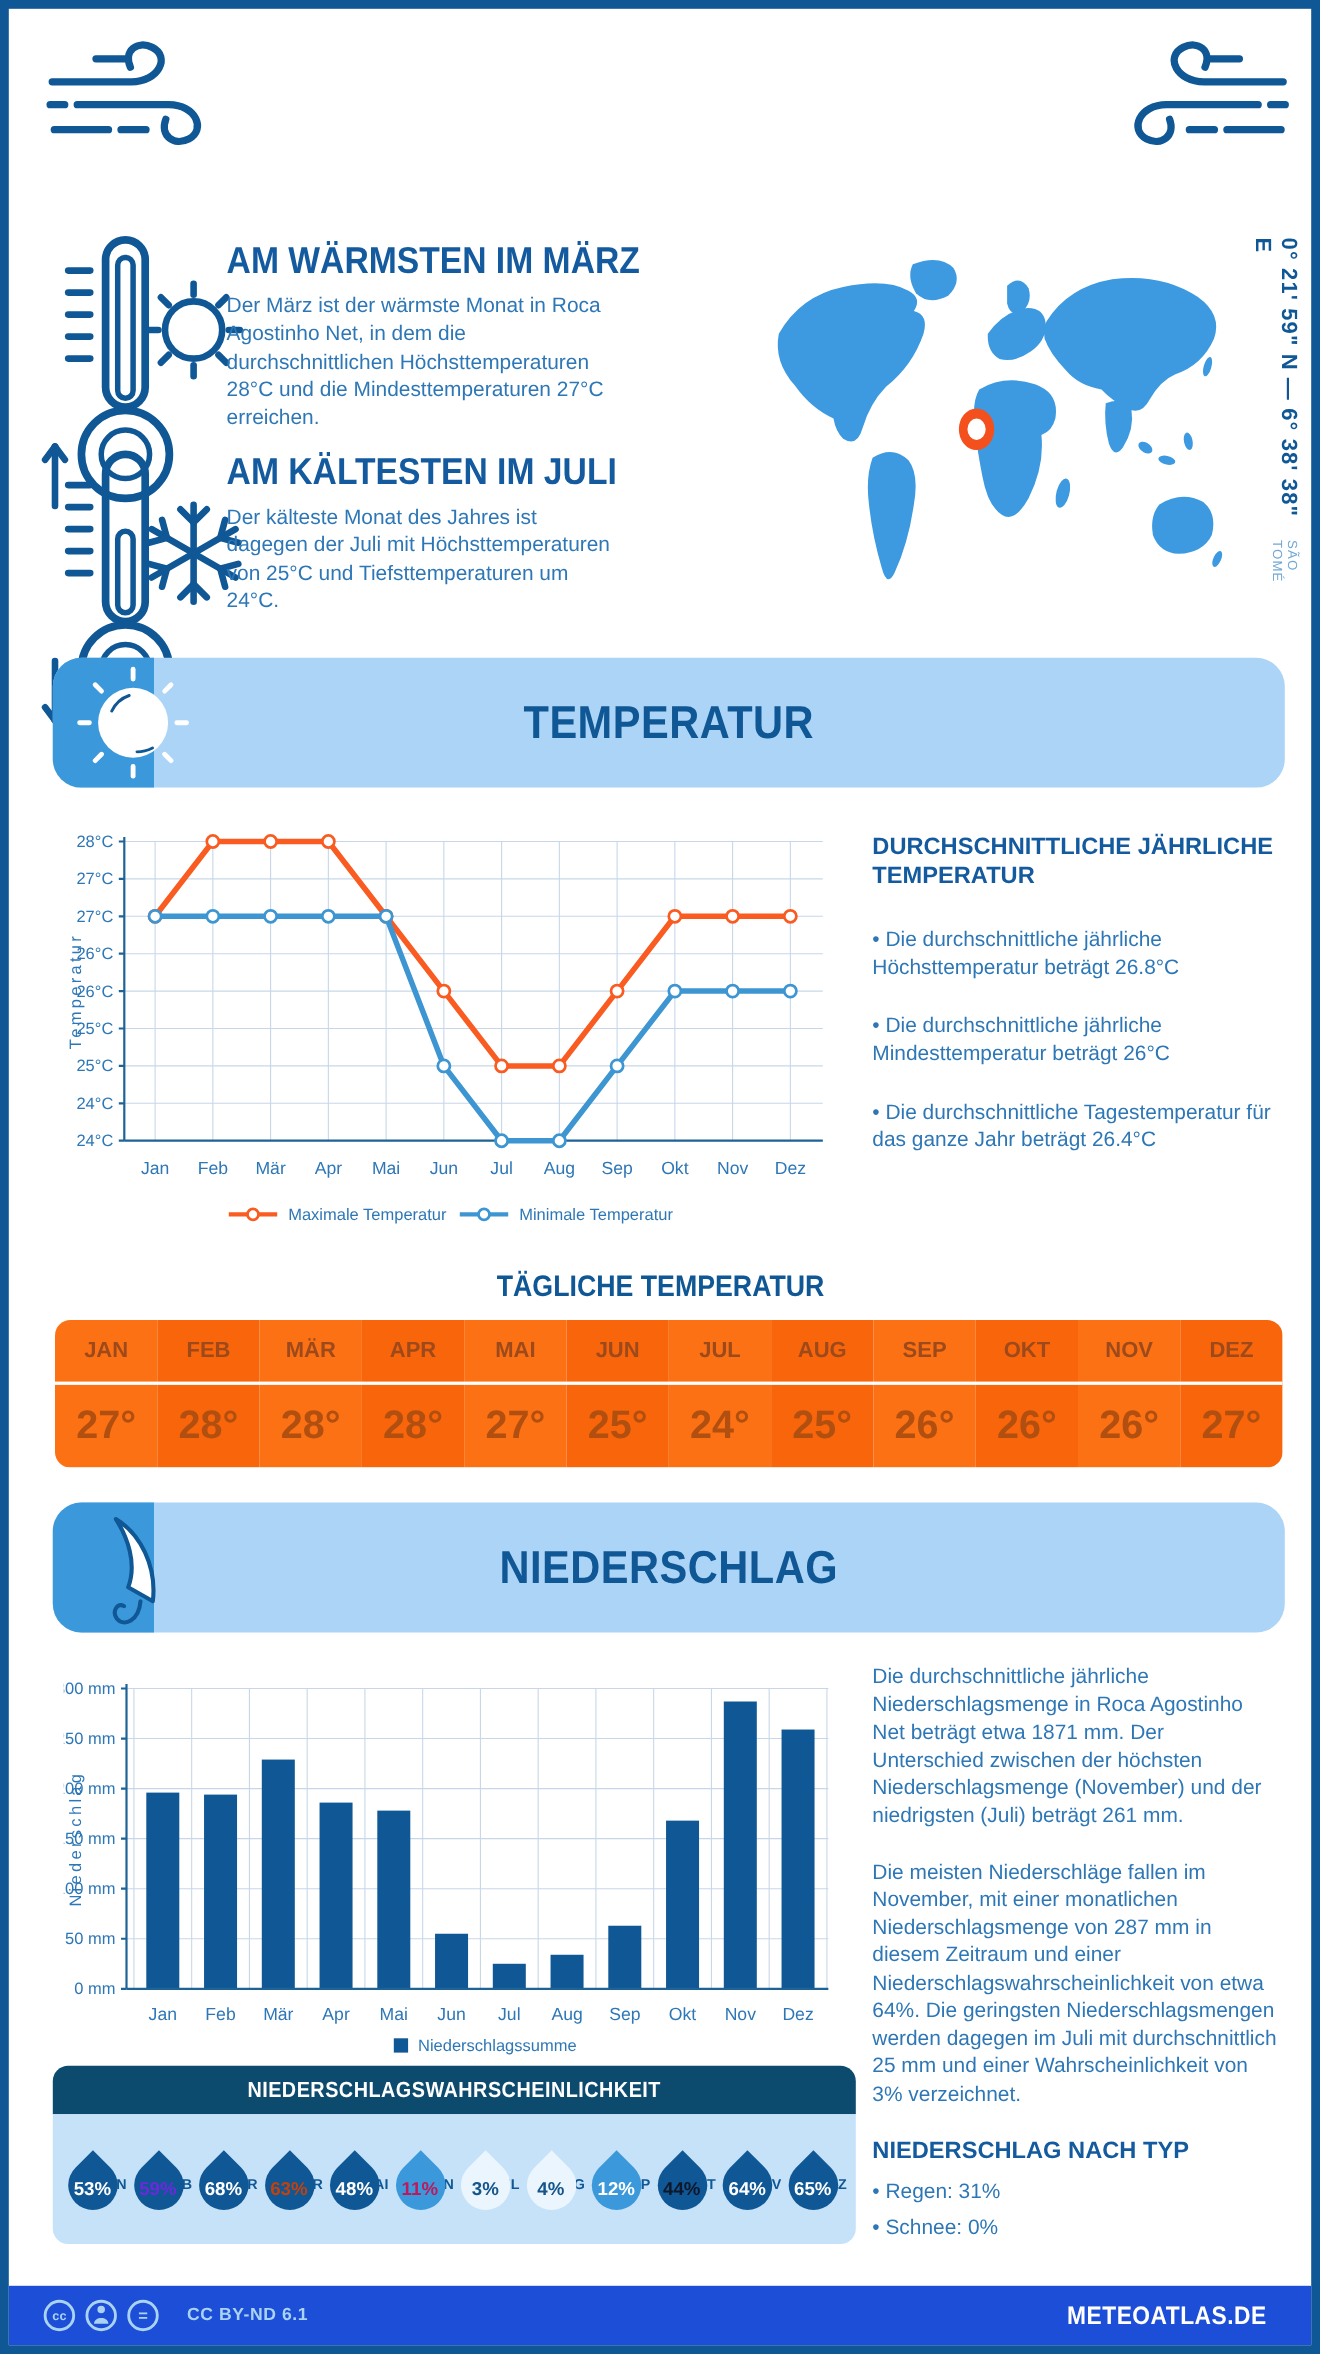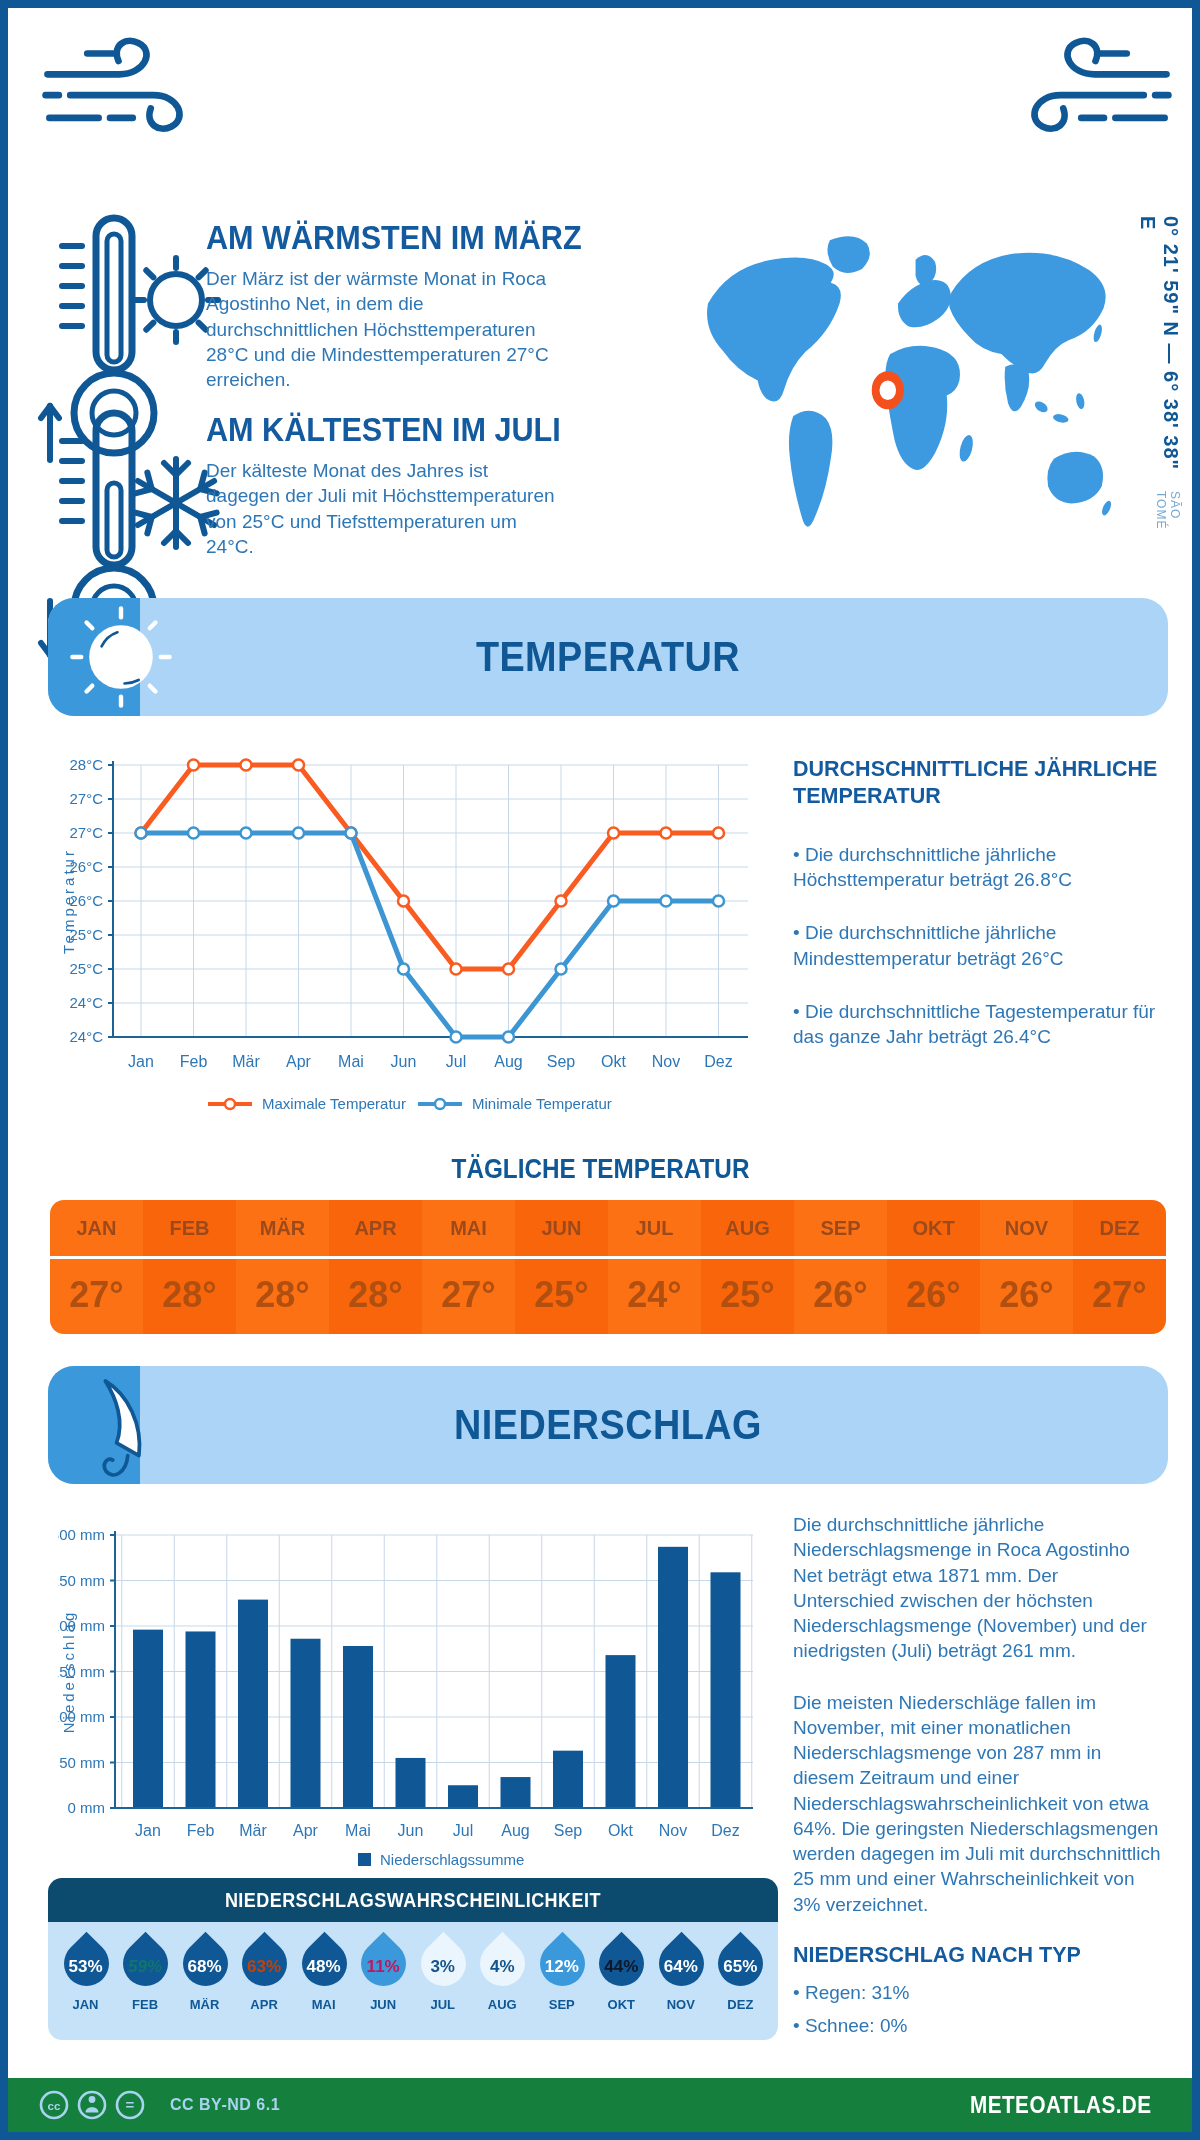--- a/index.html
+++ b/index.html
@@ -45,30 +45,30 @@
   #daily-sep{position:absolute;left:0;right:0;top:56px;height:3px;background:#fff;z-index:3;}
 
   
   #prob-panel{left:40px;top:1870px;width:730px;height:162px;}
   #prob-header{position:absolute;left:0;top:0;right:0;height:44px;background:#0c4a6e;
     border-radius:14px 14px 0 0;display:flex;align-items:center;justify-content:center;
     color:#fff;font-weight:bold;font-size:20px;letter-spacing:.5px;}
   #prob-body{position:absolute;left:0;top:44px;right:0;height:118px;background:#C5E2F8;
     border-radius:0 0 14px 14px;display:flex;justify-content:space-between;
     padding:6px 8px 0 8px;box-sizing:border-box;}
-  .prob-item{width:59px;display:flex;flex-direction:column;align-items:center;}
+  .prob-item{width:59px;display:flex;flex-direction:row;align-items:center;}
   .drop-wrap{position:relative;width:56px;height:66px;}
   .drop{position:absolute;left:6px;top:13px;width:45px;height:45px;
     border-radius:0 50% 50% 50%;transform:rotate(45deg);}
   .drop-pct{position:absolute;left:0;top:29px;width:56px;text-align:center;
     font-weight:bold;font-size:17px;z-index:2;}
   .drop-month{font-size:13px;font-weight:bold;color:#0F5795;margin-top:3px;}
 
   
-  #footer{left:0;right:0;bottom:0;height:54px;background:#15803d;display:flex;
+  #footer{left:0;right:0;bottom:0;height:54px;background:#1d4ed8;display:flex;
     align-items:center;justify-content:space-between;padding:0 30px;box-sizing:border-box;}
   #footer-left{display:flex;align-items:center;gap:12px;}
   #footer-license{color:#A9D3F0;font-weight:bold;font-size:16px;letter-spacing:.5px;}
   #footer-site{color:#fff;font-weight:bold;font-size:23px;letter-spacing:.5px;}
 
   svg text{font-family:"Liberation Sans",sans-serif;}
 </style>
 </head>
 <body>
 
@@ -467,21 +467,21 @@
         <div class="prob-item">
           <div class="drop-wrap">
             <div class="drop" style="background: rgb(15, 87, 149);"></div>
             <div class="drop-pct" style="color: rgb(255, 255, 255);">53%</div>
           </div>
           <div class="drop-month">JAN</div>
         </div>
         <div class="prob-item">
           <div class="drop-wrap">
             <div class="drop" style="background: rgb(15, 87, 149);"></div>
-            <div class="drop-pct" style="color: #0f766e; font-style: italic;">59%</div>
+            <div class="drop-pct" style="color: #6d28d9;">59%</div>
           </div>
           <div class="drop-month">FEB</div>
         </div>
         <div class="prob-item">
           <div class="drop-wrap">
             <div class="drop" style="background: rgb(15, 87, 149);"></div>
             <div class="drop-pct" style="color: rgb(255, 255, 255);">68%</div>
           </div>
           <div class="drop-month">MÄR</div>
         </div>

